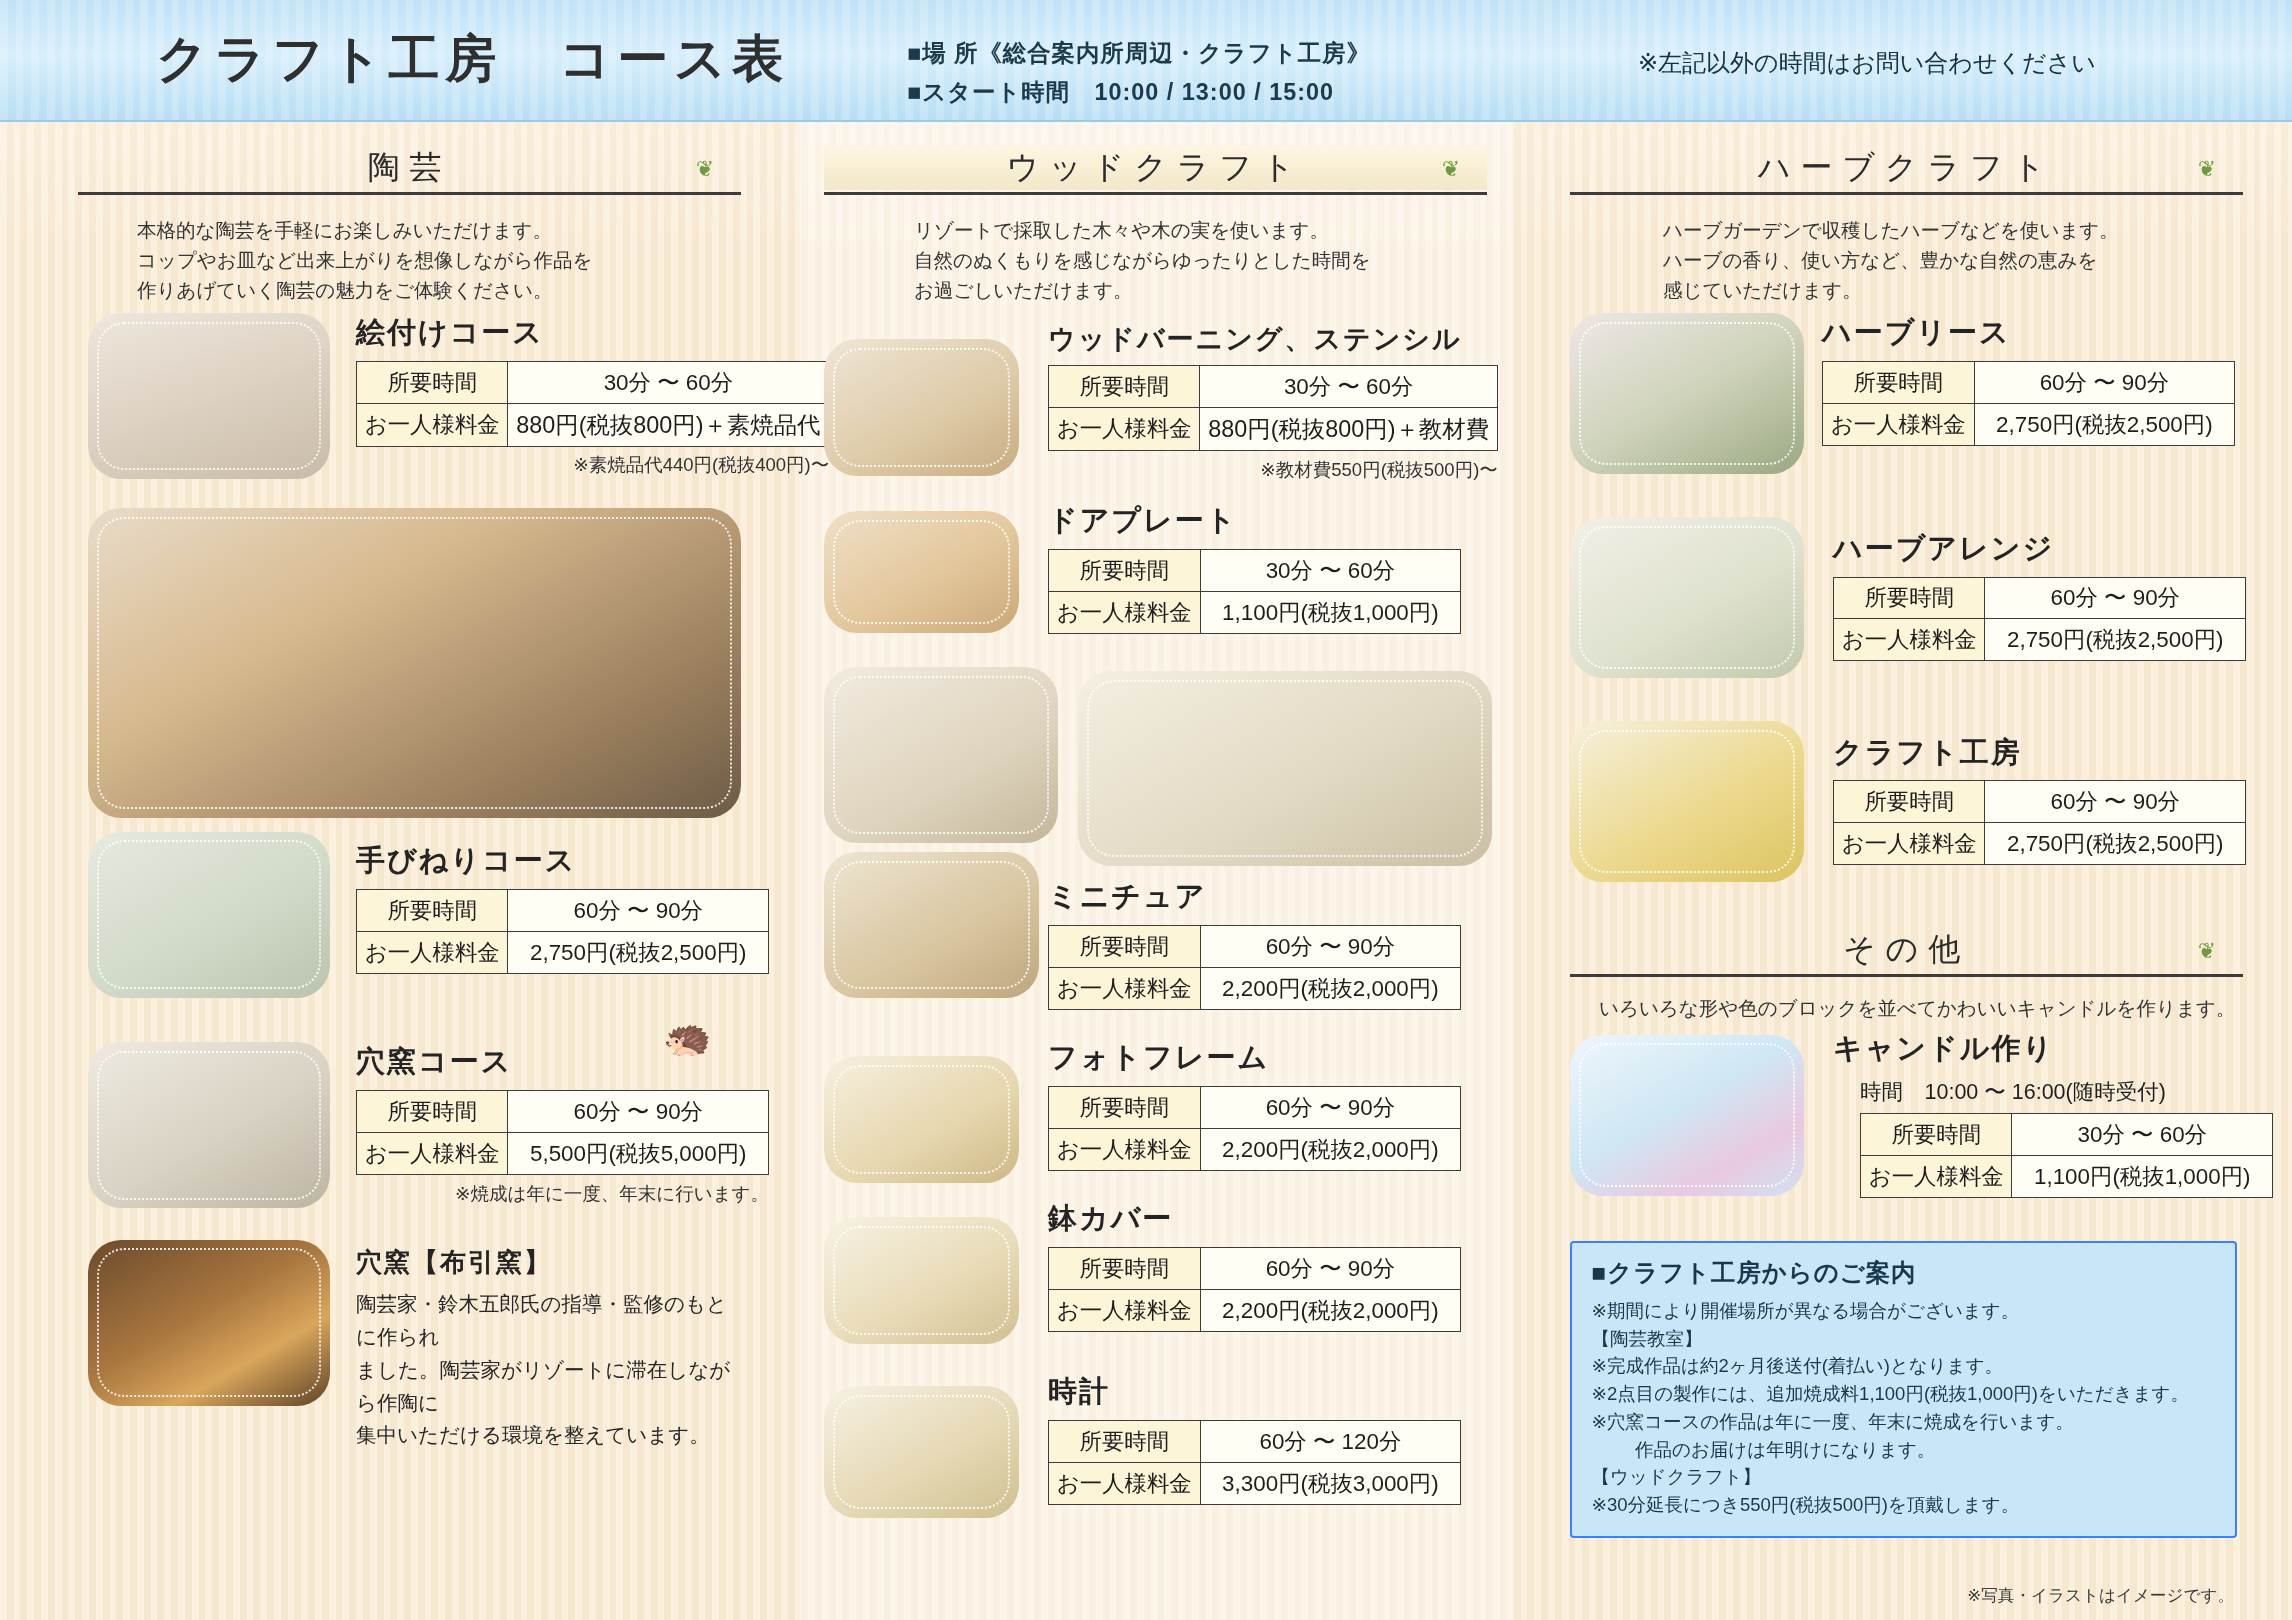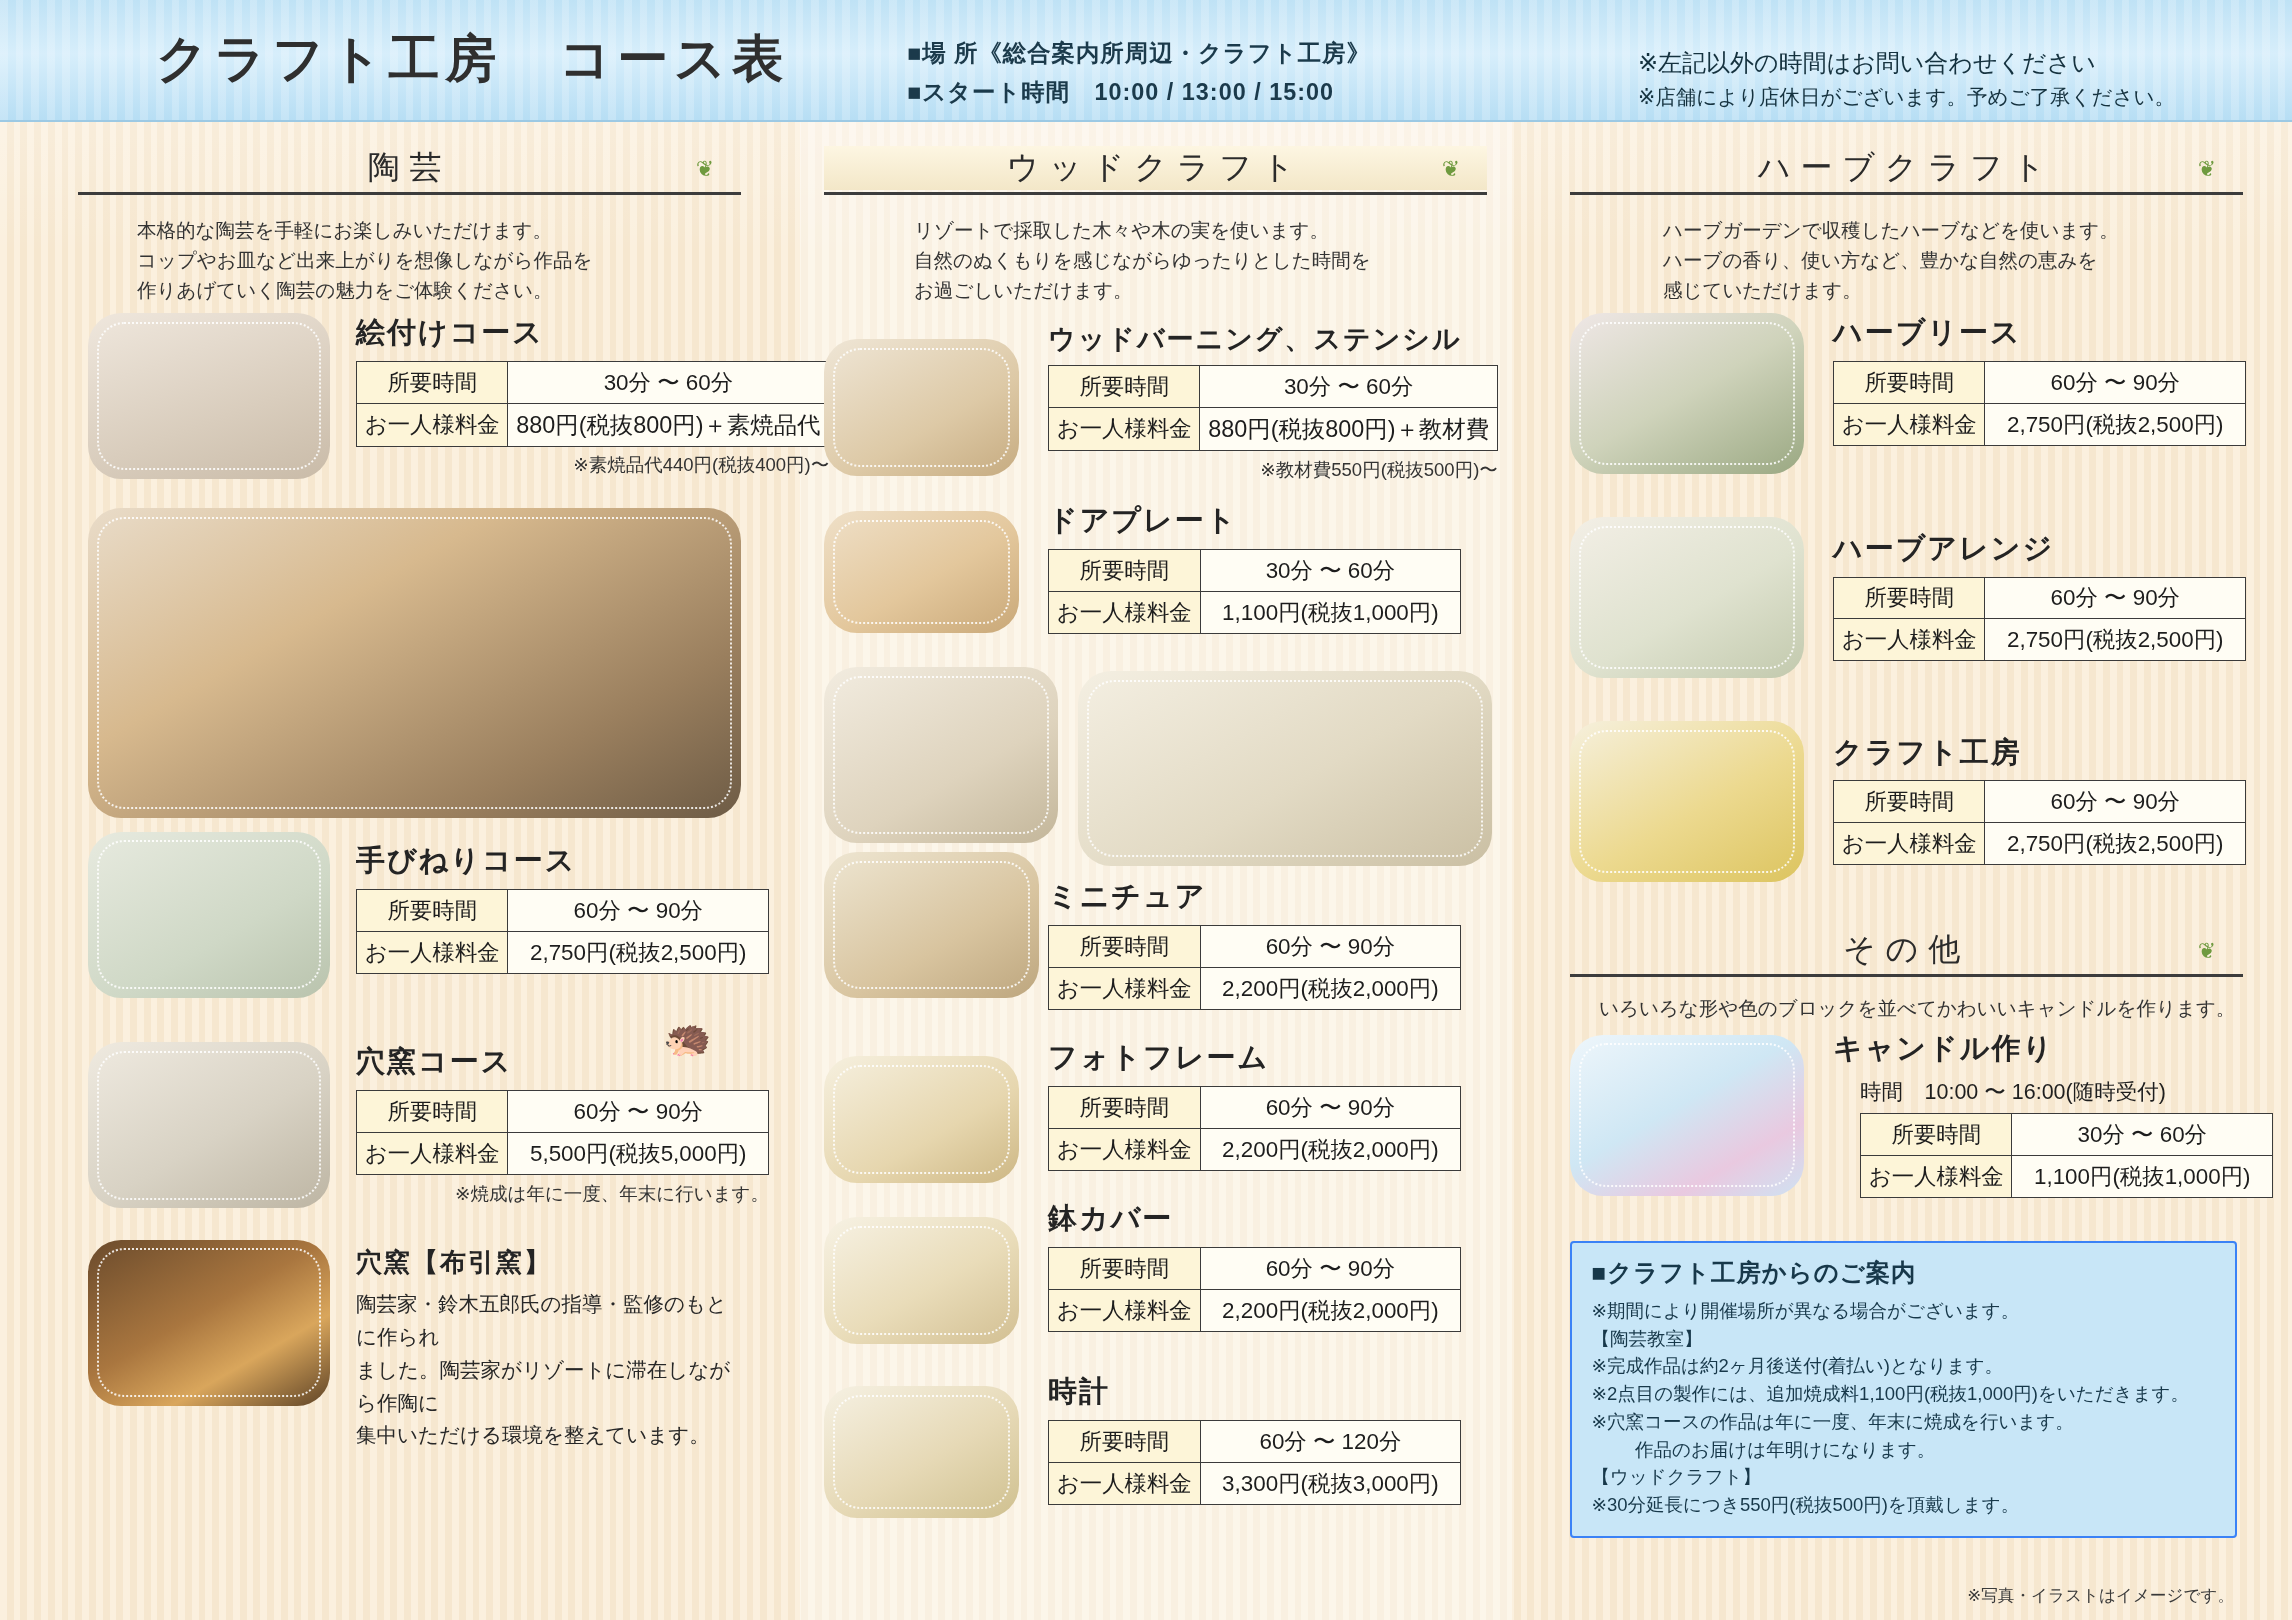--- a/index.html
+++ b/index.html
@@ -149,21 +149,20 @@
 <body>
 
 <div class="paper"></div>
 <div class="col2-bg"></div>
 
 <div class="header">
   <div class="header-title">クラフト工房　コース表</div>
   <div class="hdr-place">■場 所《総合案内所周辺・クラフト工房》</div>
   <div class="hdr-time">■スタート時間　10:00 / 13:00 / 15:00</div>
   <div class="hdr-note1">※左記以外の時間はお問い合わせください</div>
-  <div class="hdr-note2">※店舗により店休日がございます。予めご了承ください。</div>
 </div>
 
 <div class="col col1">
 
   <div class="sec-head">
     <div class="line"></div>
     <div class="title">陶芸</div>
     <div class="leaf">❦</div>
   </div>
 
@@ -381,21 +380,21 @@
     <div class="title">ハーブクラフト</div>
     <div class="leaf">❦</div>
   </div>
 
   <div class="lead ind3" style="white-space:pre-line;">ハーブガーデンで収穫したハーブなどを使います。
 ハーブの香り、使い方など、豊かな自然の恵みを
 感じていただけます。</div>
 
   <div class="course" style="height:200px;margin-top:5.9px;">
     <div class="photo dashed p-herb1" style="position:absolute;left:0px;top:0px;width:234px;height:161px;"></div>
-    <div style="position:absolute;left:263px;top:0;">
+    <div style="position:absolute;left:252px;top:0;">
       <div class="course-title">ハーブリース</div>
       <table class="price">
         <tbody>
             <tr>
           <td class="lbl">所要時間</td>
           <td class="val">60分 〜 90分</td>
         </tr>
         <tr>
           <td class="lbl">お一人様料金</td>
           <td class="val">2,750円(税抜2,500円)</td>

